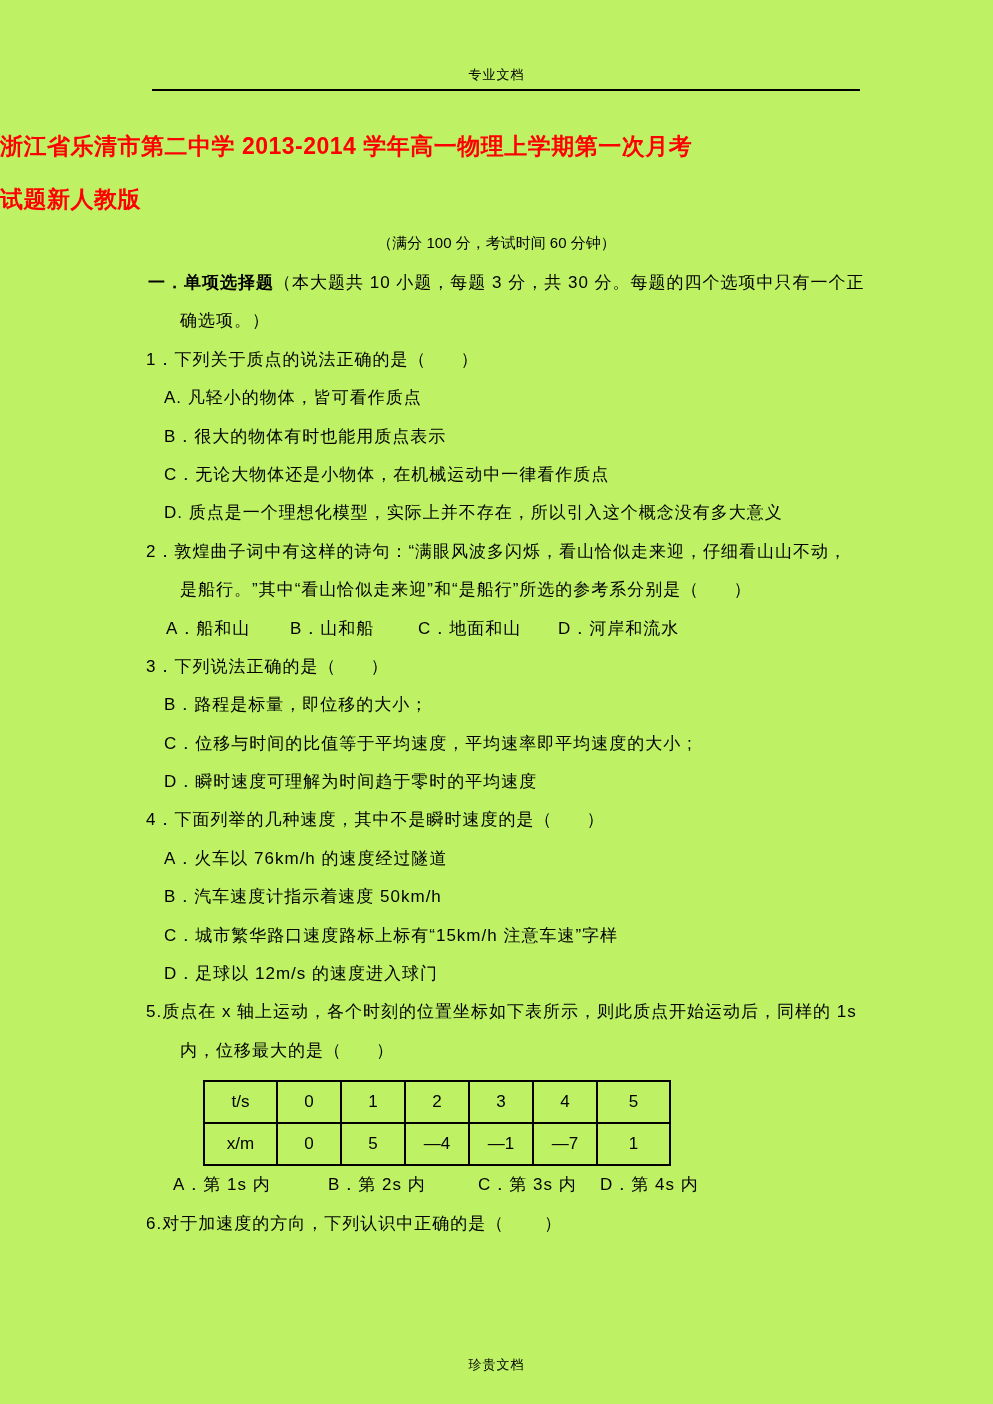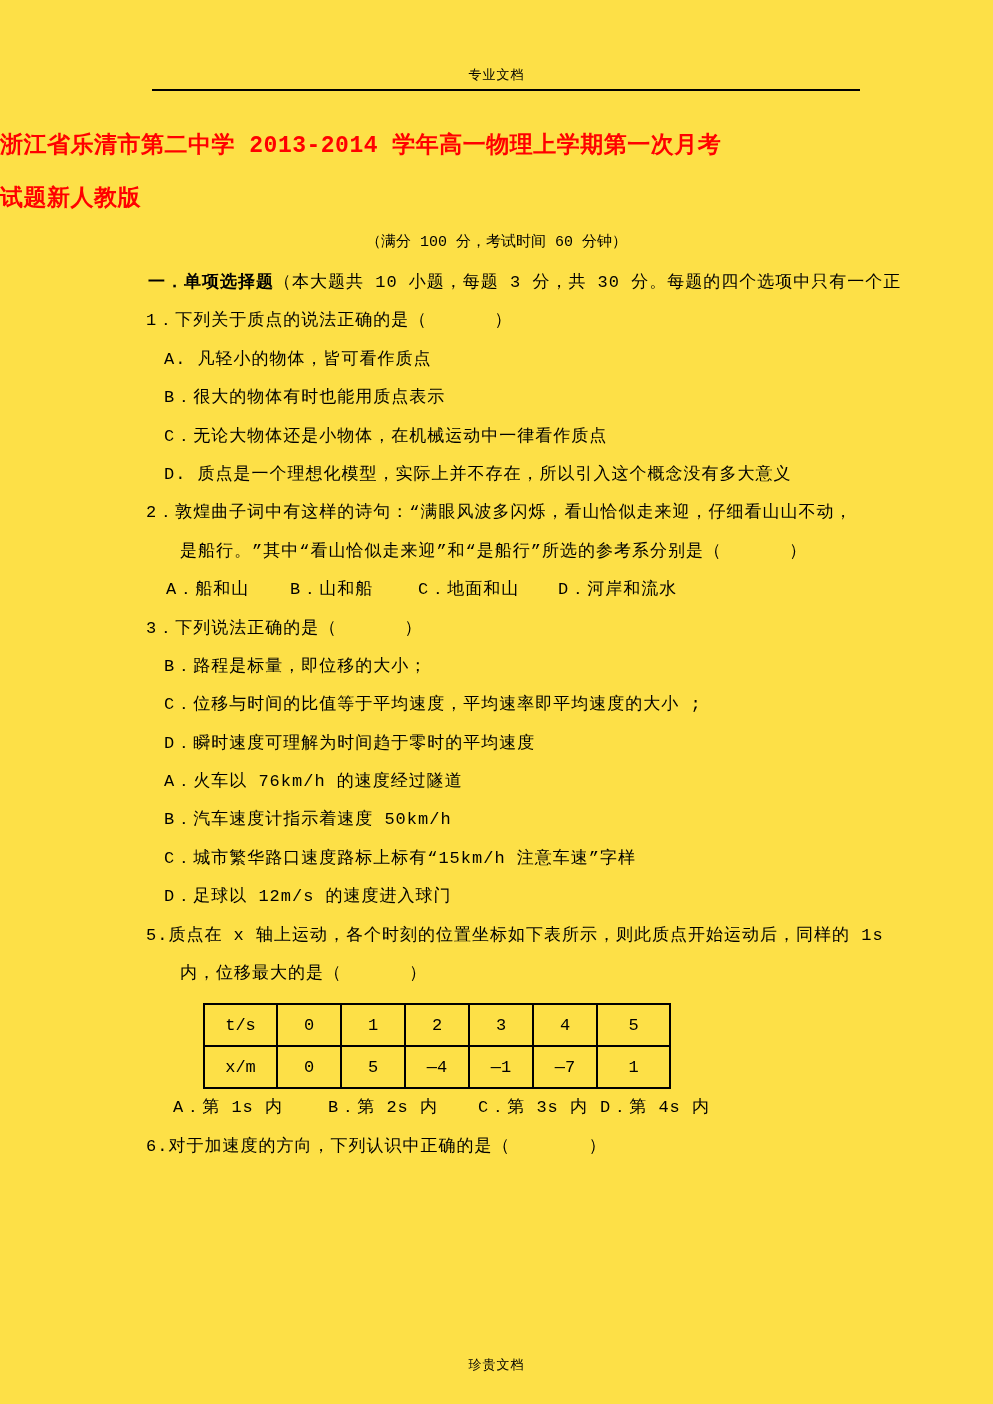--- a/index.html
+++ b/index.html
@@ -1,20 +1,20 @@
 <!DOCTYPE html>
 <html><head>
 <meta charset="utf-8">
 <style>
   html,body{margin:0;padding:0;background:#ffffff;}
   .page{
     position:relative;
     width:993px;height:1404px;
-    background:#fde047;
-    font-family:Liberation Mono, monospace;
+    background:#bef264;
+    font-family:Liberation Sans, sans-serif;
     color:#000000;
     overflow:hidden;
   }
   .wm{
     position:absolute;left:0;width:993px;
     text-align:center;font-size:13px;letter-spacing:1px;color:#000;
   }
   .wm-top{top:66px;}
   .wm-bottom{top:1356px;text-align:center;}
   .header-rule{
@@ -66,20 +66,21 @@
   <div class="wm wm-top">专业文档</div>
   <div class="header-rule"></div>
 
   <div class="title-line title-1">浙江省乐清市第二中学 2013-2014 学年高一物理上学期第一次月考</div>
   <div class="title-line title-2">试题新人教版</div>
   <div class="exam-info">（满分 100 分，考试时间 60 分钟）</div>
 
   <div class="body-block">
 
     <div class="line sec"><span class="bold">一．单项选择题</span><span>（本大题共 10 小题，每题 3 分，共 30 分。每题的四个选项中只有一个正</span></div>
+    <div class="line cont">确选项。）</div>
 
     <div class="line q">1．下列关于质点的说法正确的是（      ）</div>
     <div class="line opt">A. 凡轻小的物体，皆可看作质点</div>
     <div class="line opt">B．很大的物体有时也能用质点表示</div>
     <div class="line opt">C．无论大物体还是小物体，在机械运动中一律看作质点</div>
     <div class="line opt">D. 质点是一个理想化模型，实际上并不存在，所以引入这个概念没有多大意义</div>
 
     <div class="line q">2．敦煌曲子词中有这样的诗句：“满眼风波多闪烁，看山恰似走来迎，仔细看山山不动，</div>
     <div class="line cont">是船行。”其中“看山恰似走来迎”和“是船行”所选的参考系分别是（      ）</div>
     <div class="line opts-row">
@@ -87,20 +88,21 @@
       <span class="q2-b">B．山和船</span>
       <span class="q2-c">C．地面和山</span>
       <span class="q2-d">D．河岸和流水</span>
     </div>
 
     <div class="line q">3．下列说法正确的是（      ）</div>
     <div class="line opt">B．路程是标量，即位移的大小；</div>
     <div class="line opt">C．位移与时间的比值等于平均速度，平均速率即平均速度的大小 ;</div>
     <div class="line opt">D．瞬时速度可理解为时间趋于零时的平均速度</div>
 
+    <div class="line q">4．下面列举的几种速度，其中不是瞬时速度的是（      ）</div>
     <div class="line opt">A．火车以 76km/h 的速度经过隧道</div>
     <div class="line opt">B．汽车速度计指示着速度 50km/h</div>
     <div class="line opt">C．城市繁华路口速度路标上标有“15km/h 注意车速”字样</div>
     <div class="line opt">D．足球以 12m/s 的速度进入球门</div>
 
     <div class="line q">5.质点在 x 轴上运动，各个时刻的位置坐标如下表所示，则此质点开始运动后，同样的 1s</div>
     <div class="line cont">内，位移最大的是（      ）</div>
 
     <table class="pos">
       <tbody>

